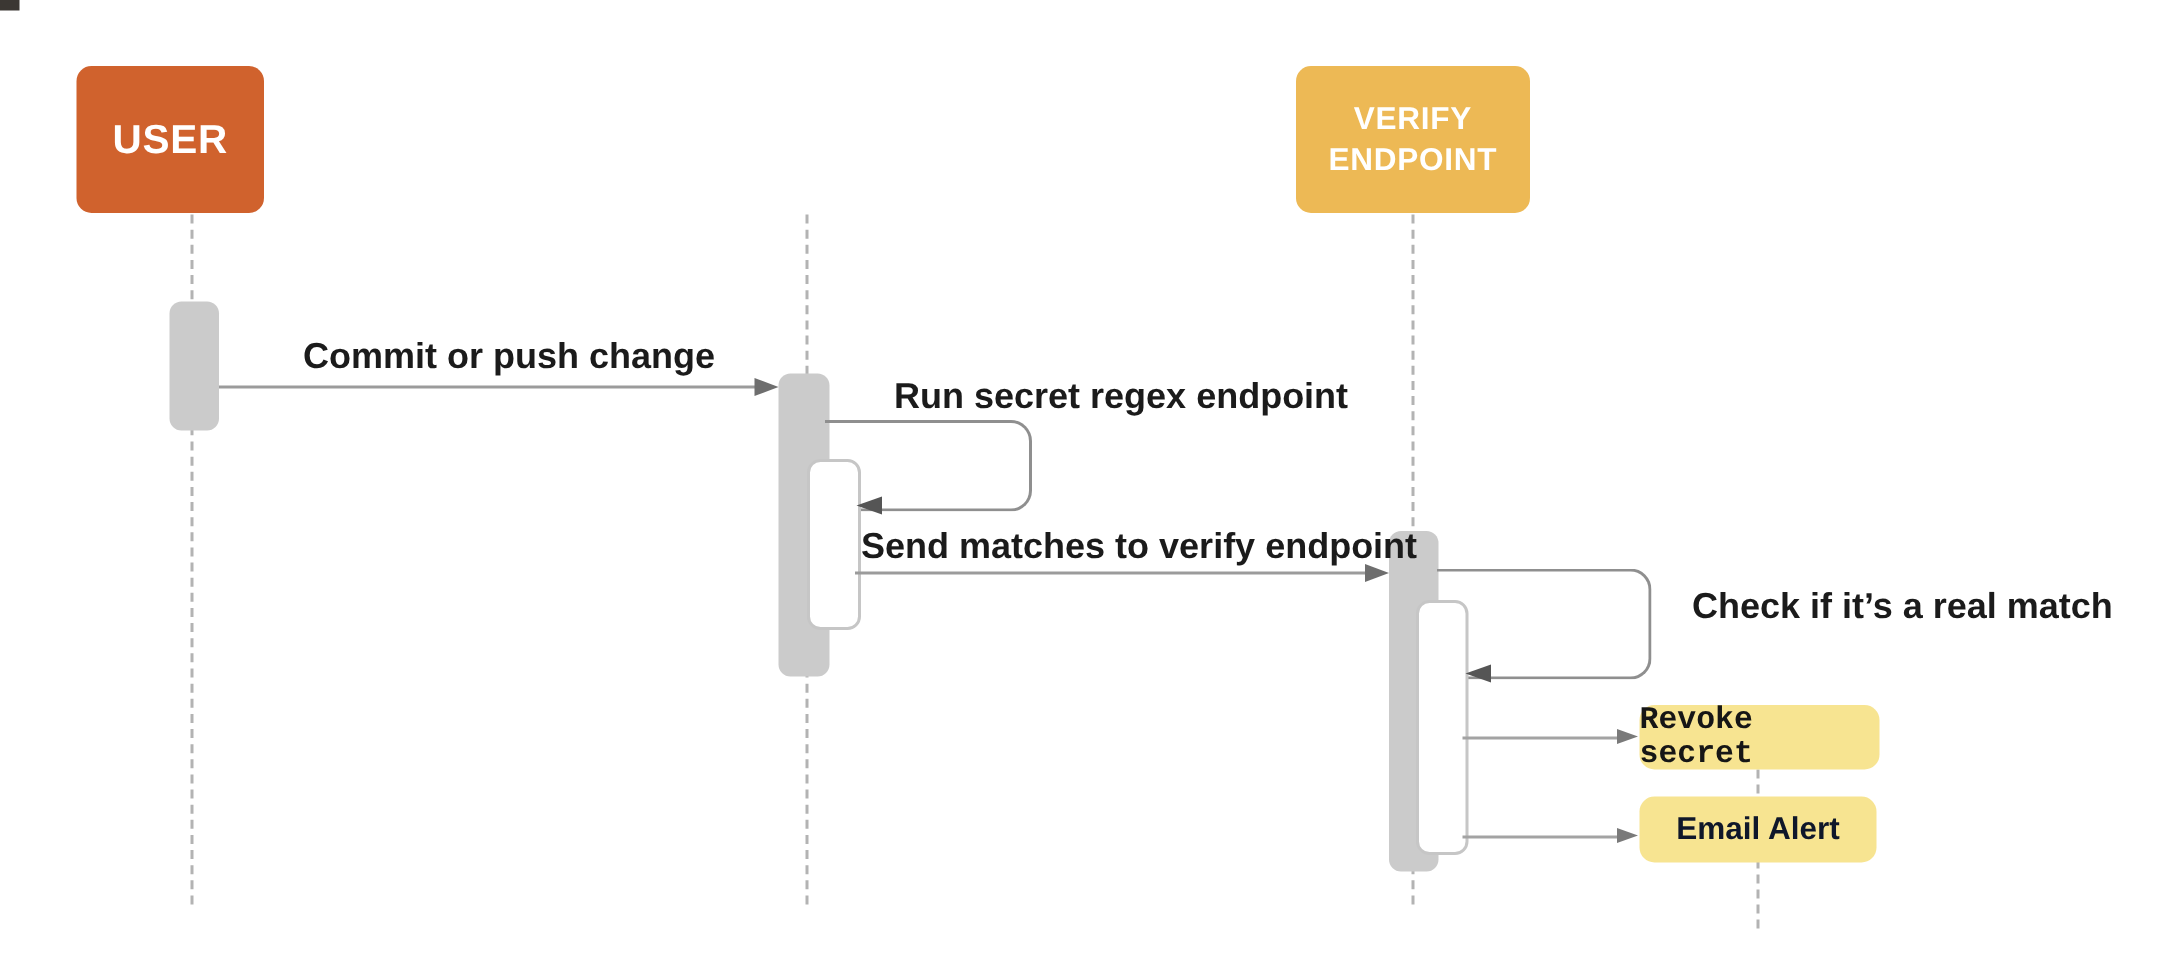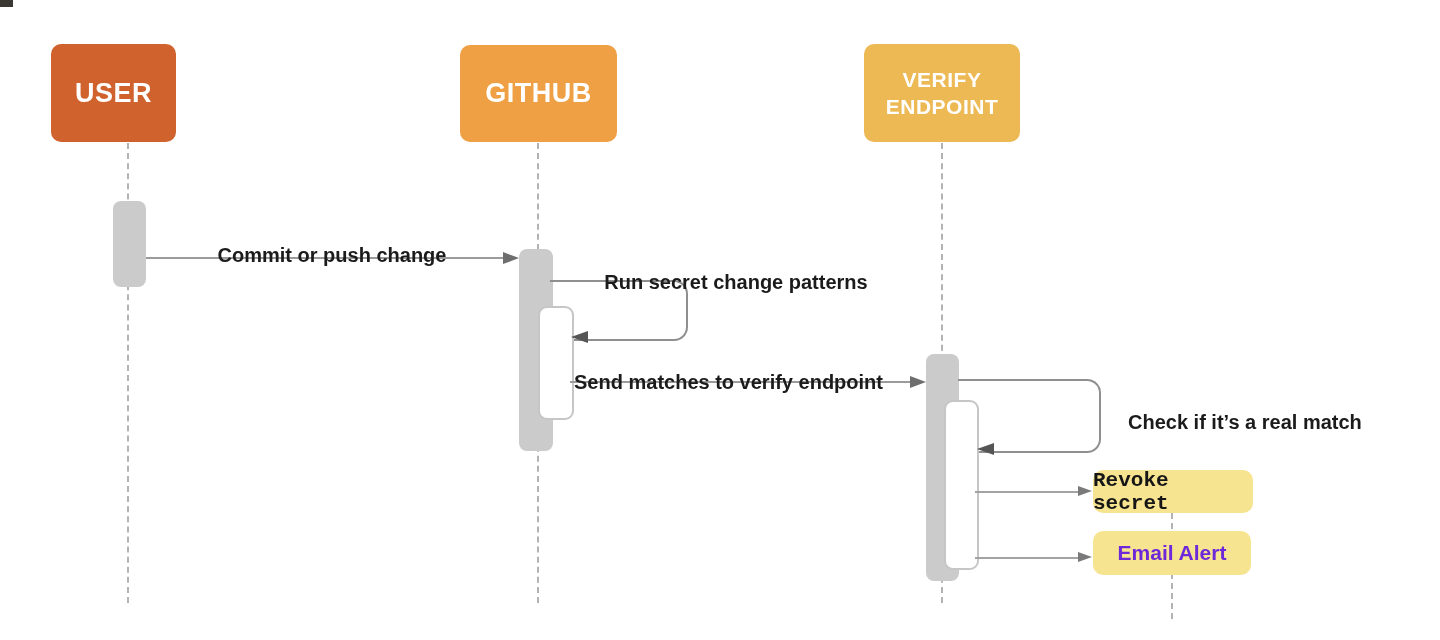--- a/index.html
+++ b/index.html
@@ -55,21 +55,21 @@
   .arrow-right{position:absolute;width:0;height:0;border-top:6px solid transparent;border-bottom:6px solid transparent;z-index:7;}
   .head-commit{left:503px;top:252px;border-left:16px solid #6e6e6e;}
   .head-send{left:910px;top:376px;border-left:16px solid #6e6e6e;}
   .head-revoke{left:1078px;top:486px;border-left:14px solid #7a7a7a;border-top-width:5px;border-bottom-width:5px;}
   .head-email{left:1078px;top:552px;border-left:14px solid #7a7a7a;border-top-width:5px;border-bottom-width:5px;}
   .arrow-left{position:absolute;width:0;height:0;border-top:6px solid transparent;border-bottom:6px solid transparent;z-index:7;}
   .head-loop-github{left:571px;top:331px;border-right:17px solid #555555;}
   .head-loop-verify{left:977px;top:443px;border-right:17px solid #555555;}
 
   
-  .msglabel{position:absolute;font-weight:700;font-size:20px;color:#1b1b1b;z-index:8;white-space:nowrap;margin-top:20px;}
+  .msglabel{position:absolute;font-weight:700;font-size:24px;color:#1b1b1b;z-index:8;white-space:nowrap;}
   .lbl-commit{left:202px;top:224px;width:260px;text-align:center;}
   .lbl-regex{left:596px;top:251px;width:280px;text-align:center;}
   .lbl-send{left:574px;top:351px;width:309px;text-align:center;}
   .lbl-check{left:1128px;top:391px;text-align:center;}
 
   
   .note{
     position:absolute;border-radius:10px;z-index:6;
     display:flex;align-items:center;justify-content:center;
     font-weight:700;font-size:21px;
@@ -84,23 +84,20 @@
 
   <div class="corner-mark"></div>
 
   <div class="lifeline ll-user"></div>
   <div class="lifeline ll-github"></div>
   <div class="lifeline ll-verify"></div>
   <div class="lifeline ll-note"></div>
 
   <div class="actor actor-user" title="USER" style="background: rgb(208, 98, 45);">
     <span>USER</span>
-  </div>
-  <div class="actor actor-github" title="GITHUB" style="background: rgb(239, 160, 68);">
-    <span>GITHUB</span>
   </div>
   <div class="actor actor-verify" title="VERIFY ENDPOINT" style="background: rgb(237, 185, 85);">
     <span>VERIFY ENDPOINT</span>
   </div>
 
   <div class="actbar bar-user"></div>
   <div class="actbar bar-github"></div>
   <div class="actbar bar-verify"></div>
 
   <div class="selfloop loop-github"></div>
@@ -119,24 +116,24 @@
 
   <div class="arrow-left head-loop-verify"></div>
 
   <div class="msgline line-revoke"></div>
   <div class="arrow-right head-revoke"></div>
 
   <div class="msgline line-email"></div>
   <div class="arrow-right head-email"></div>
 
   <div class="msglabel lbl-commit">Commit or push change</div>
-  <div class="msglabel lbl-regex">Run secret change patterns</div>
+  <div class="msglabel lbl-regex">Run secret regex endpoint</div>
   <div class="msglabel lbl-send">Send matches to verify endpoint</div>
   <div class="msglabel lbl-check">Check if it’s a real match</div>
 
   <div class="note note-revoke" style="background: rgb(247, 228, 145); font-family: Liberation Mono, monospace;">
     <span style="color: rgb(22, 22, 22);">Revoke secret</span>
   </div>
   <div class="note note-email" style="background: rgb(247, 228, 145);">
-    <span style="color: #6d28d9;">Email Alert</span>
+    <span style="color: #0f172a;">Email Alert</span>
   </div>
 
 </div>
 
 </body></html>

